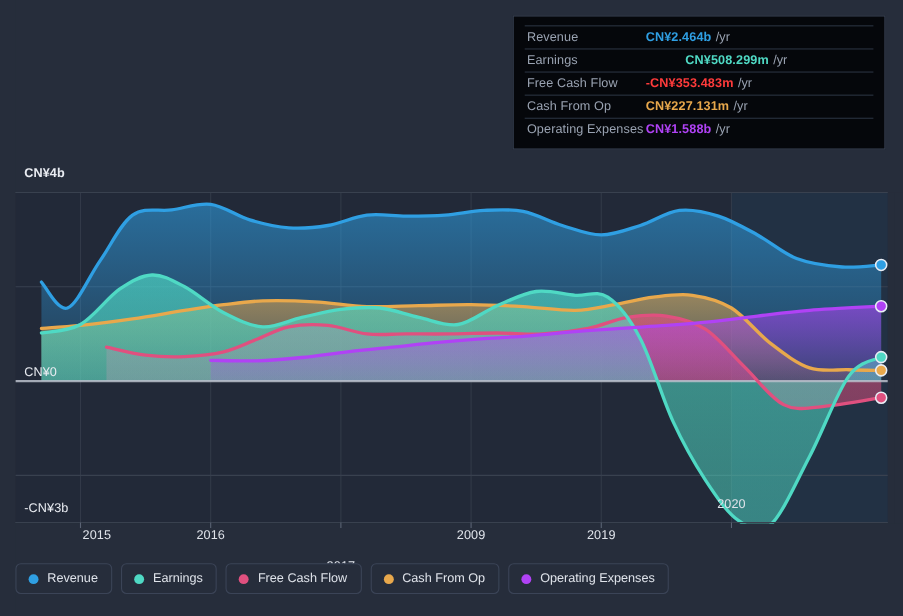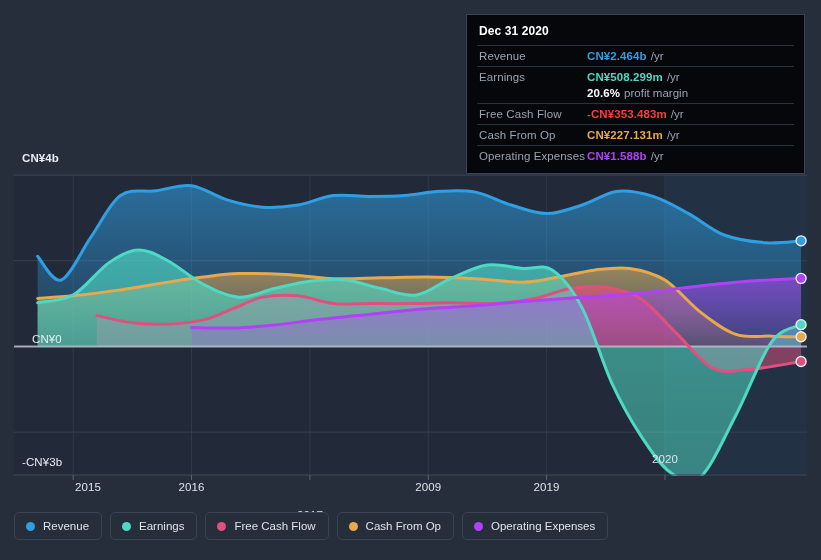--- a/index.html
+++ b/index.html
@@ -147,49 +147,43 @@
         <line x1="73.17910447761153" x2="73.17910447761153" y1="475" y2="480" stroke="#5a6374" stroke-width="1"></line>
         <line x1="191.53731343283462" x2="191.53731343283462" y1="475" y2="480" stroke="#5a6374" stroke-width="1"></line>
         <line x1="309.8955223880577" x2="309.8955223880577" y1="475" y2="480" stroke="#5a6374" stroke-width="1"></line>
         <line x1="428.2537313432807" x2="428.2537313432807" y1="475" y2="480" stroke="#5a6374" stroke-width="1"></line>
         <line x1="546.6119402985038" x2="546.6119402985038" y1="475" y2="480" stroke="#5a6374" stroke-width="1"></line>
         <line x1="664.9701492537268" x2="664.9701492537268" y1="475" y2="480" stroke="#5a6374" stroke-width="1"></line>
       </svg>
   </div>
 
   <div class="y-label" id="ylab0" style="left: 22px; top: 152px; font-weight: bold;">CN¥4b</div>
-  <div class="y-label" id="ylab1" style="left: 32px; top: 333.429px;">CN¥0</div>
+  <div class="y-label" id="ylab1" style="left: 22px; top: 333.429px;">CN¥0</div>
   <div class="y-label" id="ylab2" style="left: 22px; top: 456px;">-CN¥3b</div>
 
   <div id="x-labels">
       <div class="x-label" style="left: 88px; top: 481px;">2015</div>
       <div class="x-label" style="left: 191.537px; top: 481px;">2016</div>
       <div class="x-label" style="left: 309.896px; top: 509px;">2017</div>
       <div class="x-label" style="left: 428.254px; top: 481px;">2009</div>
       <div class="x-label" style="left: 546.612px; top: 481px;">2019</div>
       <div class="x-label" style="left: 664.97px; top: 453px;">2020</div>
     </div>
 
   <div class="tooltip">
-    <div class="tt-title">Dec 31 2020</div>
     <div id="tt-rows">
         <div class="tt-row">
           <span class="tt-key">Revenue</span>
           <span class="tt-val" style="color: rgb(47, 159, 227);">CN¥2.464b</span>
           <span class="tt-suffix">/yr</span>
         </div>
         <div class="tt-row">
           <span class="tt-key">Earnings</span>
-          <span class="tt-val" style="color: rgb(79, 217, 196);">CN¥508.299m</span>
-          <span class="tt-suffix">/yr</span>
-        </div>
-        <div class="tt-row no-rule">
-          <span class="tt-key"></span>
-          <span class="tt-val" style="color: rgb(255, 255, 255);">20.6%</span>
-          <span class="tt-suffix">profit margin</span>
+          <span class="tt-val" style="color: rgb(79, 217, 196); margin-left: 36px;">CN¥508.299m</span>
+          <span class="tt-suffix">/yr</span>
         </div>
         <div class="tt-row">
           <span class="tt-key">Free Cash Flow</span>
           <span class="tt-val" style="color: rgb(255, 59, 59);">-CN¥353.483m</span>
           <span class="tt-suffix">/yr</span>
         </div>
         <div class="tt-row">
           <span class="tt-key">Cash From Op</span>
           <span class="tt-val" style="color: rgb(232, 168, 76);">CN¥227.131m</span>
           <span class="tt-suffix">/yr</span>

